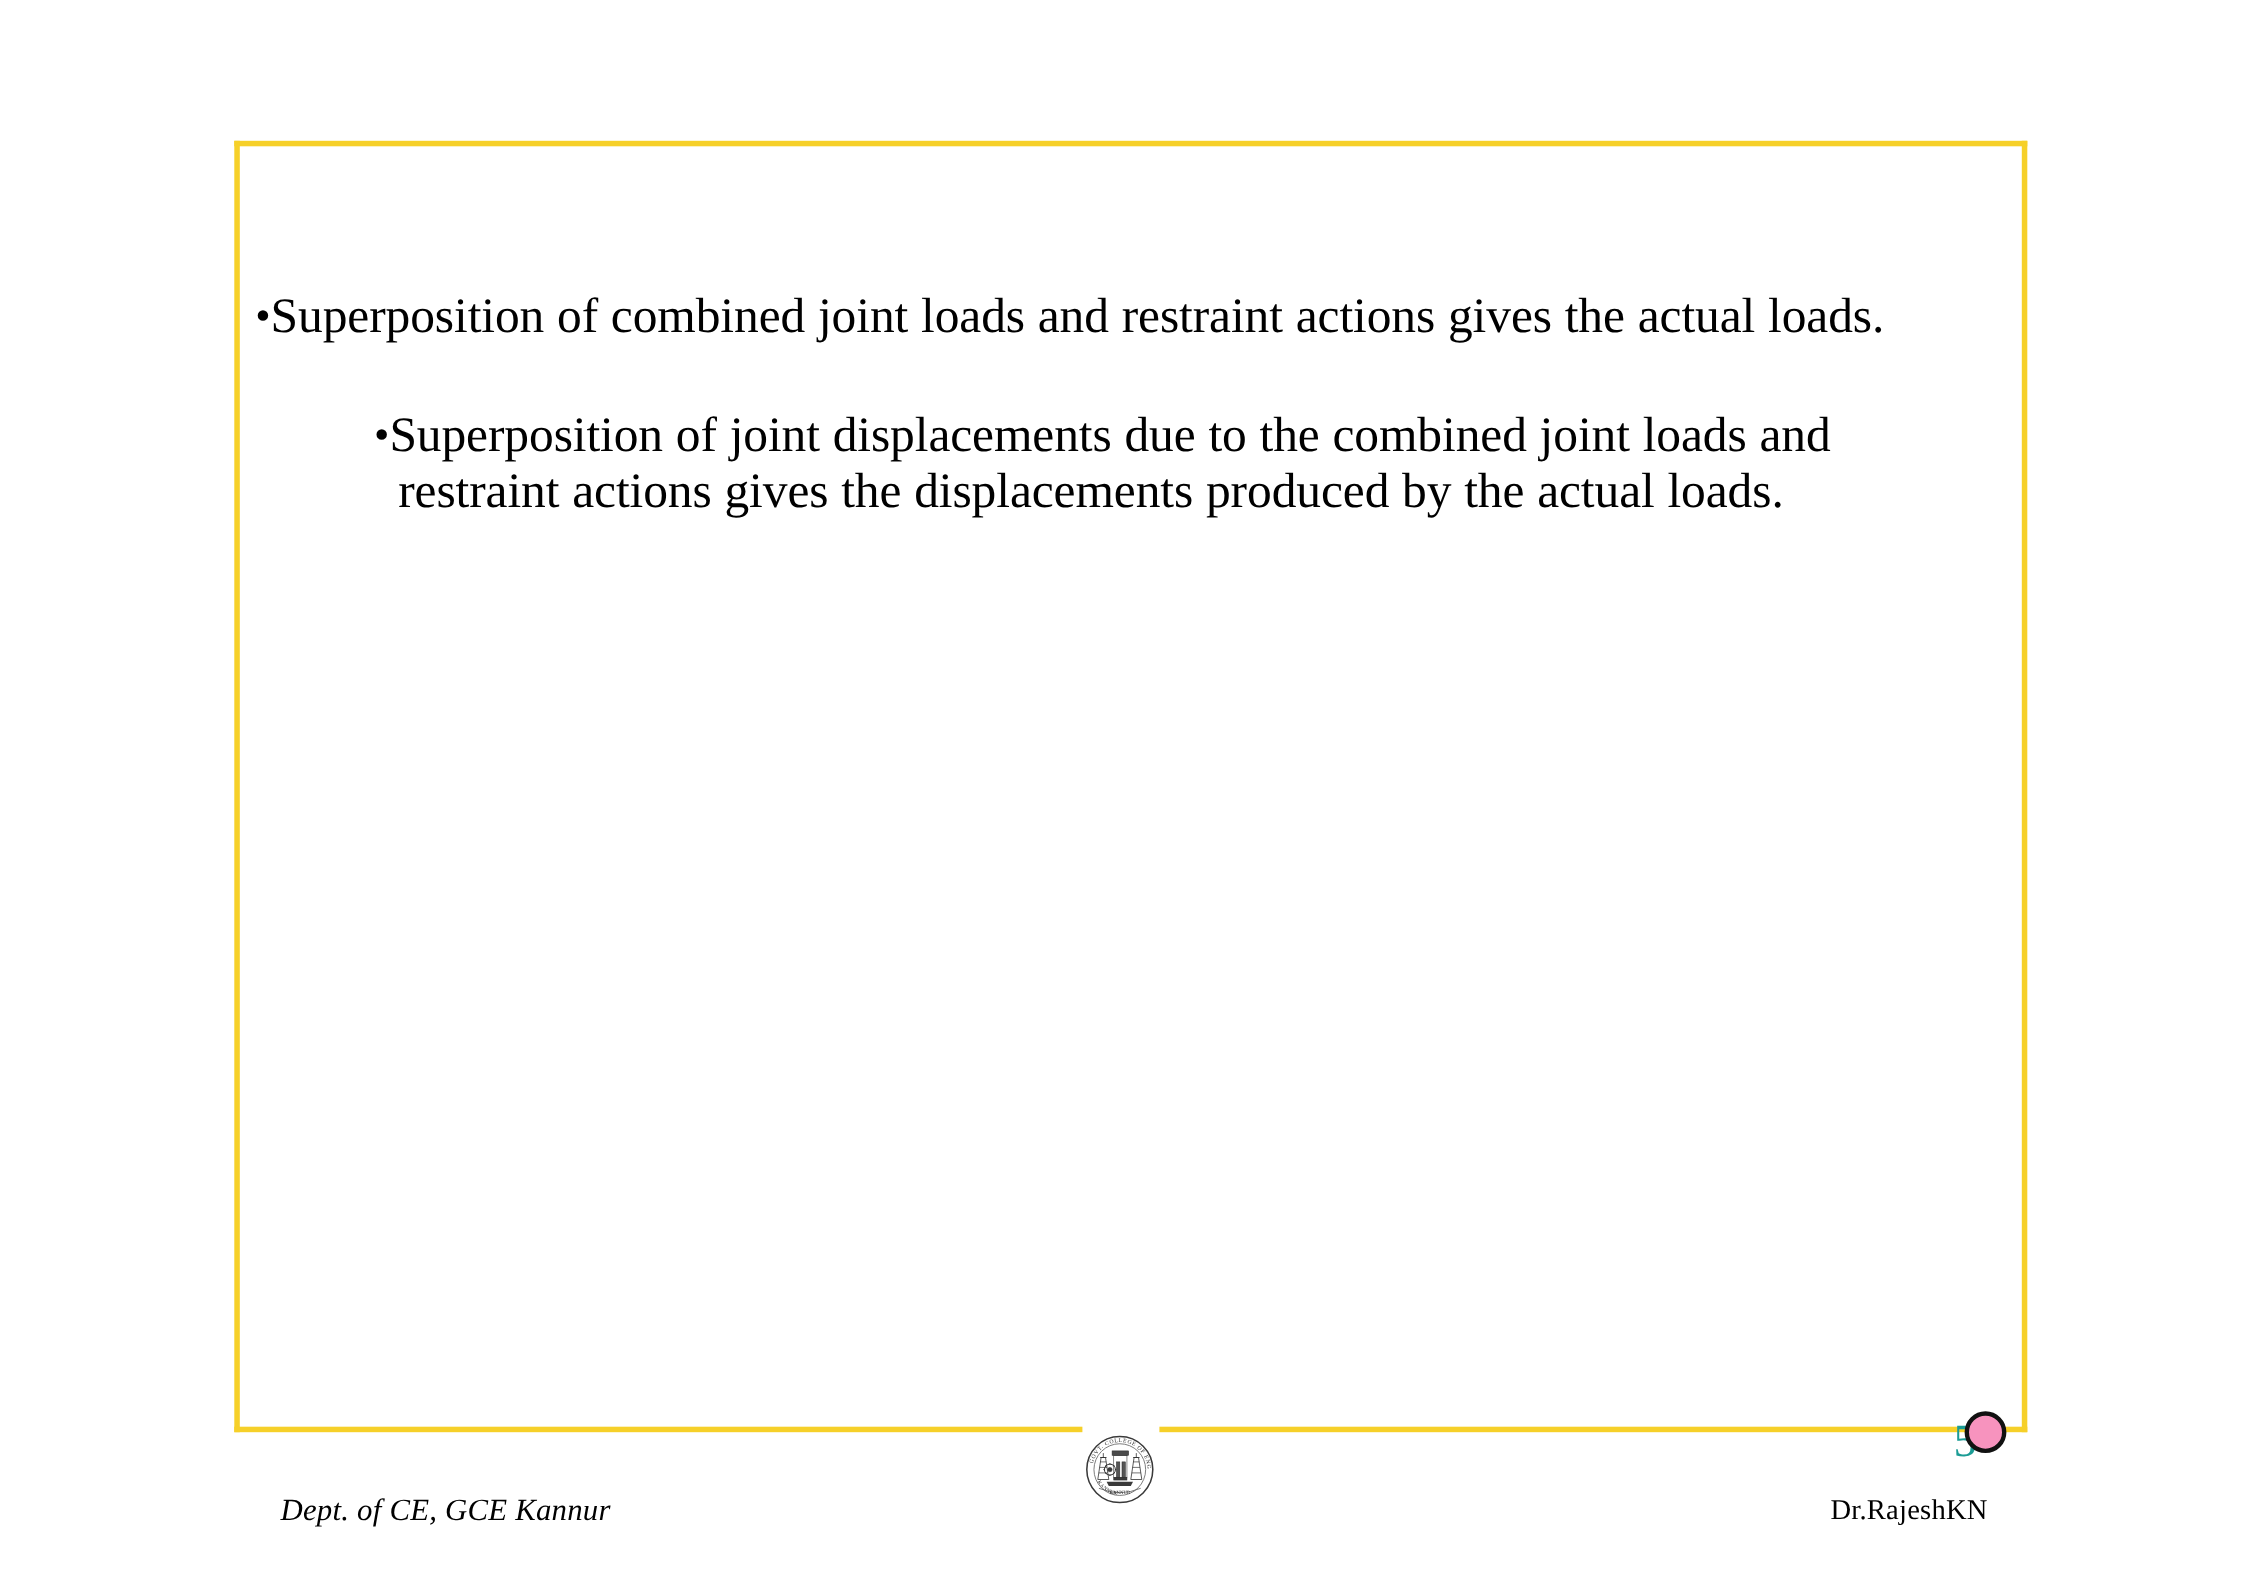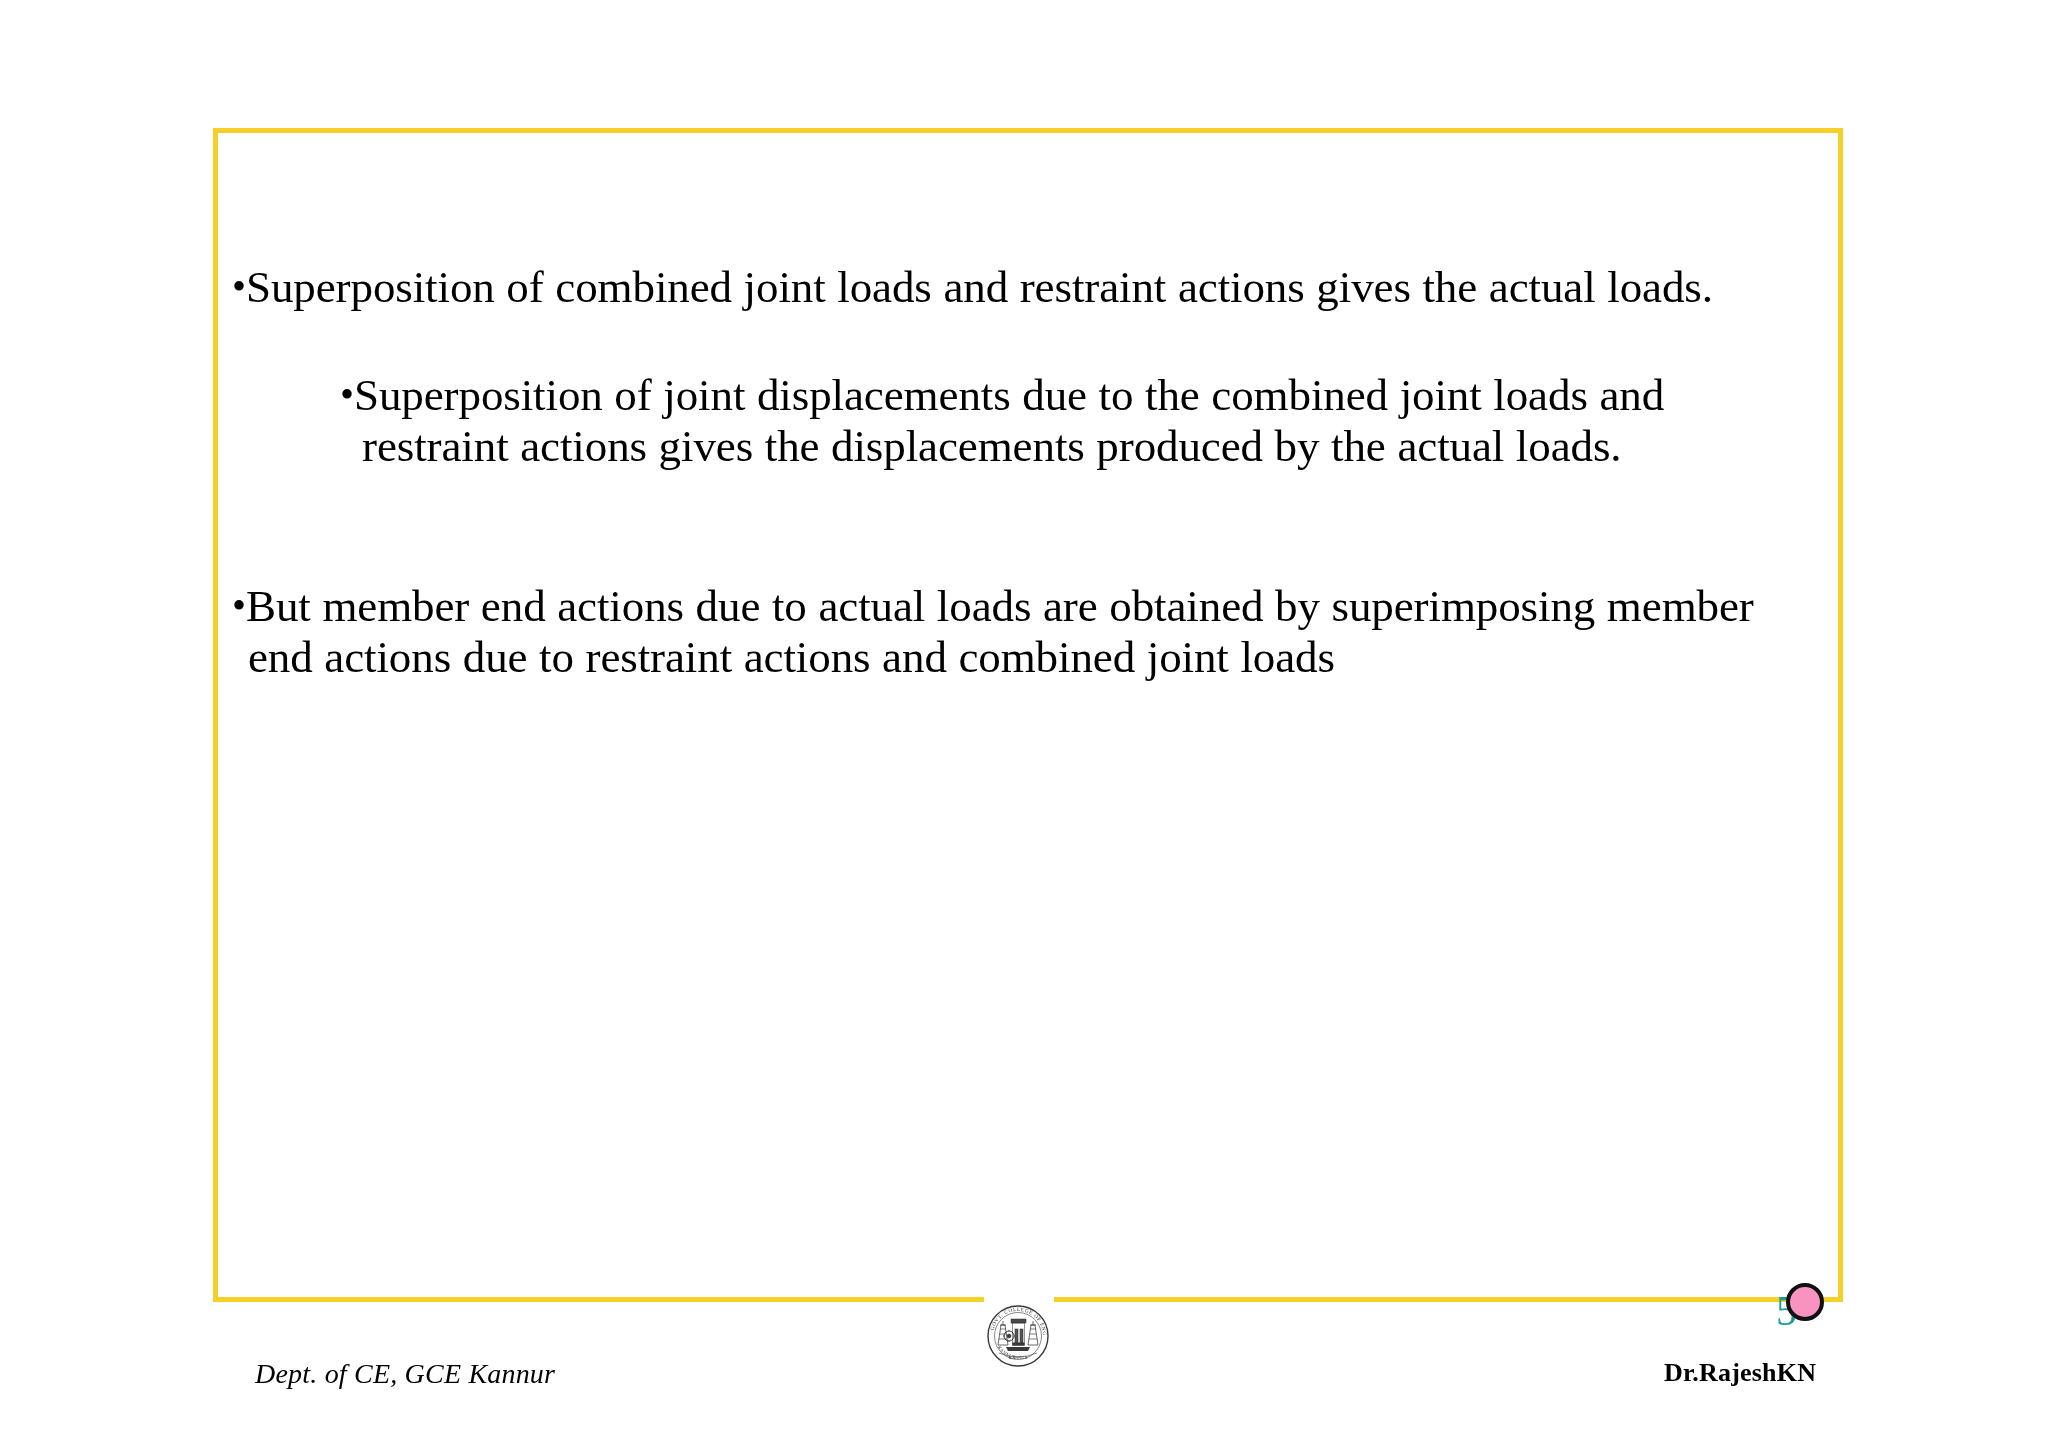--- a/index.html
+++ b/index.html
@@ -85,21 +85,20 @@
     white-space: nowrap;
     font-style: italic;
   }
   #footer-right {
     position: absolute;
     left: 1660px;
     top: 1358px;
     font-size: 26px;
     letter-spacing: 0.2px;
     white-space: nowrap;
-    font-weight: bold;
   }
 
   
   #page-number {
     position: absolute;
     left: 1772px;
     top: 1290px;
     font-size: 42px;
     color: #1B9C95;
     line-height: 1;
@@ -142,21 +141,20 @@
 
     <div class="spacer-lg"></div>
 
     <p class="para lvl2-wrap"><span class="bullet">•</span><span>Superposition of joint displacements due to the combined joint loads and restraint actions gives the displacements produced by the actual loads.</span></p>
 
     <div class="spacer-md"></div>
 
 
     <div class="spacer-sm"></div>
 
-    <p class="para lvl1-wrap"><span class="bullet">•</span><span>But member end actions due to actual loads are obtained by superimposing  member end actions due to restraint actions and combined joint loads</span></p>
 
   </div>
 
   <div id="page-number">5</div>
   <div id="page-dot"></div>
 
   <div id="seal">
     <svg viewBox="0 0 66 66" width="66" height="66" xmlns="http://www.w3.org/2000/svg">
 
       <circle cx="33" cy="33" r="30" fill="none" stroke="#3a3a3a" stroke-width="1.4"></circle>

